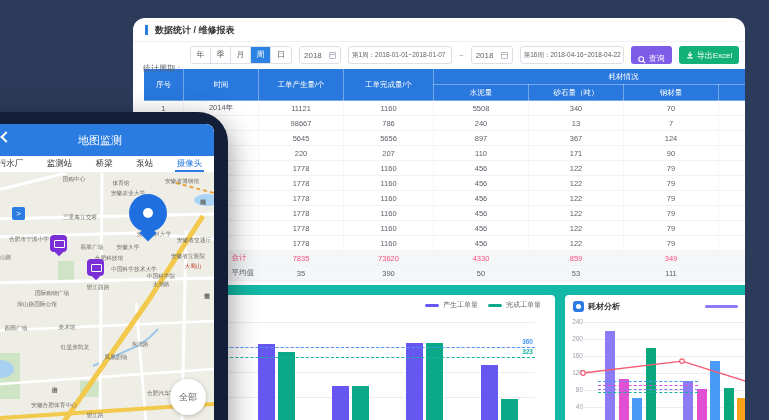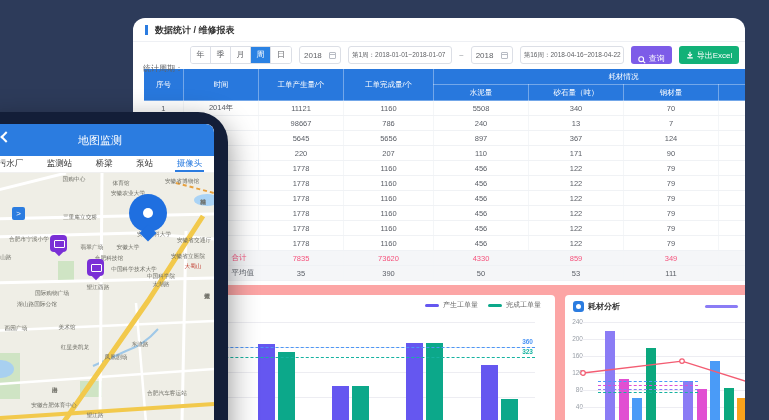--- a/index.html
+++ b/index.html
@@ -39,21 +39,21 @@
   thead th { background:#2878dd; color:#fff; font-size:7.5px; font-weight:normal;
              border:1px solid rgba(255,255,255,0.35); height:16px; }
   tbody td { font-size:7.5px; color:#5a5e66; text-align:center; height:15px;
              border-bottom:1px solid #f0f2f5; border-right:1px solid #f4f6f8; background:#fff; }
   tr.sumrow td { background:#f5f6f8; color:#f5527c; }
   tr.avgrow td { background:#f5f6f8; }
   tr.sumrow td.rowlabel, tr.avgrow td.rowlabel { text-align:left; padding-left:88px; }
   tr.sumrow td.rowlabel { color:#f5527c; }
 
   
-  .chartszone { position:absolute; left:0; right:0; top:267px; bottom:0; background:#fca5a5; }
+  .chartszone { position:absolute; left:0; right:0; top:267px; bottom:0; background:#14b8a6; }
   .card { position:absolute; top:10px; bottom:-30px; background:#fff; border-radius:4px; }
   .card.left { left:10px; width:412px; }
   .card.right { left:432px; width:310px; }
   .legend { position:absolute; top:5px; right:14px; display:flex; gap:10px; align-items:center; }
   .legitem { display:flex; gap:4px; align-items:center; font-size:7px; color:#666; }
   .legdash { width:14px; height:3px; border-radius:2px; }
   .plot1 { position:absolute; left:22px; top:27px; width:370px; height:170px;
            background-image:linear-gradient(to bottom,#ededf2 1px,transparent 1px);
            background-size:100% 25px; }
   .bar { position:absolute; }
@@ -442,15 +442,16 @@
           <div class="maplabel" style="left: 44px; top: 228px;">安徽合肥体育中心</div>
           <div class="maplabel" style="left: 160px; top: 216px;">合肥汽车客运站</div>
           <div class="maplabel" style="left: 100px; top: 238px;">望江路</div>
         </div>
       <div class="expandbtn">&gt;</div>
       <div class="bigpin"></div>
       <div id="campins">
           <div class="campin" style="left: 64px; top: 62px;"></div>
           <div class="campin" style="left: 101px; top: 86px;"></div>
         </div>
+      <div class="allbtn">全部</div>
     </div>
   </div>
 </div>
 
 </body></html>

